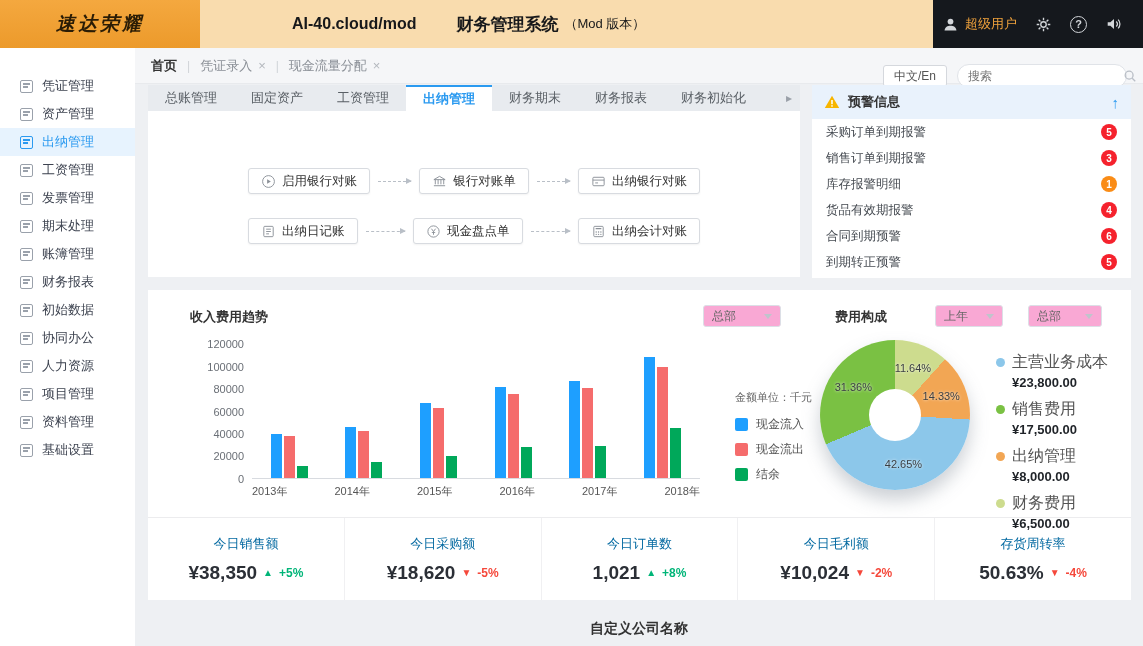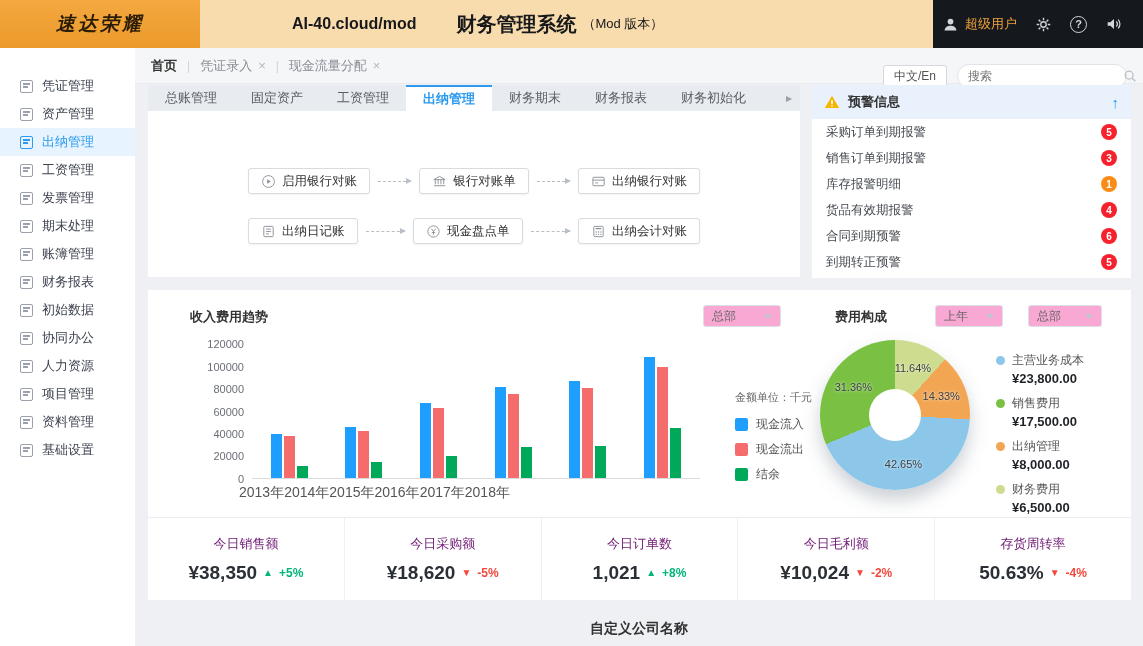--- a/index.html
+++ b/index.html
@@ -6,21 +6,21 @@
   html,body{width:1143px;height:646px;overflow:hidden;position:relative;
     font-family:"Liberation Sans","DejaVu Sans",sans-serif;background:#eef0f3;}
   button{font-family:inherit;cursor:pointer;}
 
   
   .topbar{position:absolute;top:0;left:0;width:1143px;height:48px;background:#15181d;display:flex;}
   .logo{width:200px;background:linear-gradient(180deg,#f4a83f,#ec9a2b);display:flex;align-items:center;justify-content:center;
     font-size:19px;font-weight:bold;font-style:italic;color:#2a1c05;letter-spacing:3px;}
   .topcenter{width:733px;background:#f9dcae;display:flex;align-items:center;padding-left:92px;color:#17181a;}
   .cloud{font-size:16px;font-weight:bold;margin-right:40px;}
-  .sys{font-size:20px;font-weight:bold;}
+  .sys{font-size:17px;font-weight:bold;}
   .ver{font-size:13px;margin-left:6px;}
   .topright{flex:1;display:flex;align-items:center;justify-content:flex-end;gap:18px;padding-right:20px;}
   .useritem{display:flex;align-items:center;gap:6px;}
   .useritem span{color:#f0a23c;font-size:13px;}
   .qmark{width:17px;height:17px;border:1.5px solid #d3d6da;border-radius:50%;color:#d3d6da;
     font-size:11px;display:flex;align-items:center;justify-content:center;font-weight:bold;}
   .ticon svg{display:block;}
 
   
   .sidebar{position:absolute;top:48px;left:0;width:135px;height:598px;background:#fff;}
@@ -86,40 +86,40 @@
     align-items:center;justify-content:space-between;padding:0 8px;font-size:12px;color:#666;cursor:pointer;}
   .sel1{left:555px;top:15px;width:78px;} .sel2{left:787px;top:15px;width:68px;} .sel3{left:880px;top:15px;width:74px;}
   .caret{width:0;height:0;border-left:4px solid transparent;border-right:4px solid transparent;border-top:5px solid #c0c4cc;}
 
   .ylabels{position:absolute;left:40px;top:54px;width:62px;height:135px;}
   .ylab{position:absolute;right:6px;transform:translateY(50%);font-size:11px;color:#6a6f76;}
   .plotwrap{position:absolute;left:104px;top:54px;width:448px;height:135px;border-bottom:1px solid #d8dbe0;}
   .groups{display:flex;height:100%;align-items:flex-end;justify-content:space-around;}
   .bgroup{display:flex;align-items:flex-end;gap:2px;}
   .bar{width:11px;}
-  .xlabels{position:absolute;left:91px;top:194px;width:448px;display:flex;justify-content:flex-start;font-size:14px;color:#555;}
+  .xlabels{position:absolute;left:104px;top:194px;width:448px;display:flex;justify-content:space-between;font-size:11px;color:#555;}
   .units{position:absolute;left:587px;top:100px;font-size:11px;color:#666;}
   .blegend{position:absolute;left:587px;top:122px;}
   .bleg{display:flex;align-items:center;gap:8px;height:25px;font-size:12px;color:#555;}
   .sw{width:13px;height:13px;border-radius:2px;}
 
   .donut{position:absolute;left:672px;top:50px;width:150px;height:150px;border-radius:50%;
     box-shadow:0 10px 18px rgba(110,120,135,.35);}
   .donut-hole{position:absolute;left:49px;top:49px;width:52px;height:52px;background:#fff;border-radius:50%;}
   .dlabel{position:absolute;font-size:11px;color:#3c3f43;transform:translate(-50%,-50%);text-shadow:0 0 3px rgba(255,255,255,.9);}
   .dlegend{position:absolute;left:848px;top:62px;}
   .dleg{margin-bottom:9px;}
-  .dleg-name{display:flex;align-items:center;gap:7px;font-size:12px;color:#555;}
+  .dleg-name{display:flex;align-items:center;gap:7px;font-size:16px;color:#555;}
   .dot{width:9px;height:9px;border-radius:50%;flex:0 0 auto;}
   .dleg-val{font-size:13px;font-weight:bold;color:#1f2328;margin:2px 0 0 16px;}
 
   .statsrow{position:absolute;left:0;top:227px;width:983px;height:83px;border-top:1px solid #ececee;display:flex;}
   .stat{flex:1;display:flex;flex-direction:column;align-items:center;justify-content:center;gap:9px;border-left:1px solid #f0f0f2;}
   .stat:first-child{border-left:none;}
-  .stat-label{font-size:13px;color:#701a75;}
+  .stat-label{font-size:13px;color:#0369a1;}
   .stat-line{display:flex;align-items:center;gap:6px;}
   .stat-value{font-size:19px;font-weight:bold;color:#2b2f36;}
   .tri{font-size:10px;}
   .pct{font-size:12px;font-weight:bold;}
   .up{color:#00b578;} .down{color:#f5483b;}
 
   .footer{position:absolute;left:0;top:572px;width:1008px;text-align:center;font-size:14px;font-weight:bold;color:#333;}
 </style>
 </head>
 <body>

